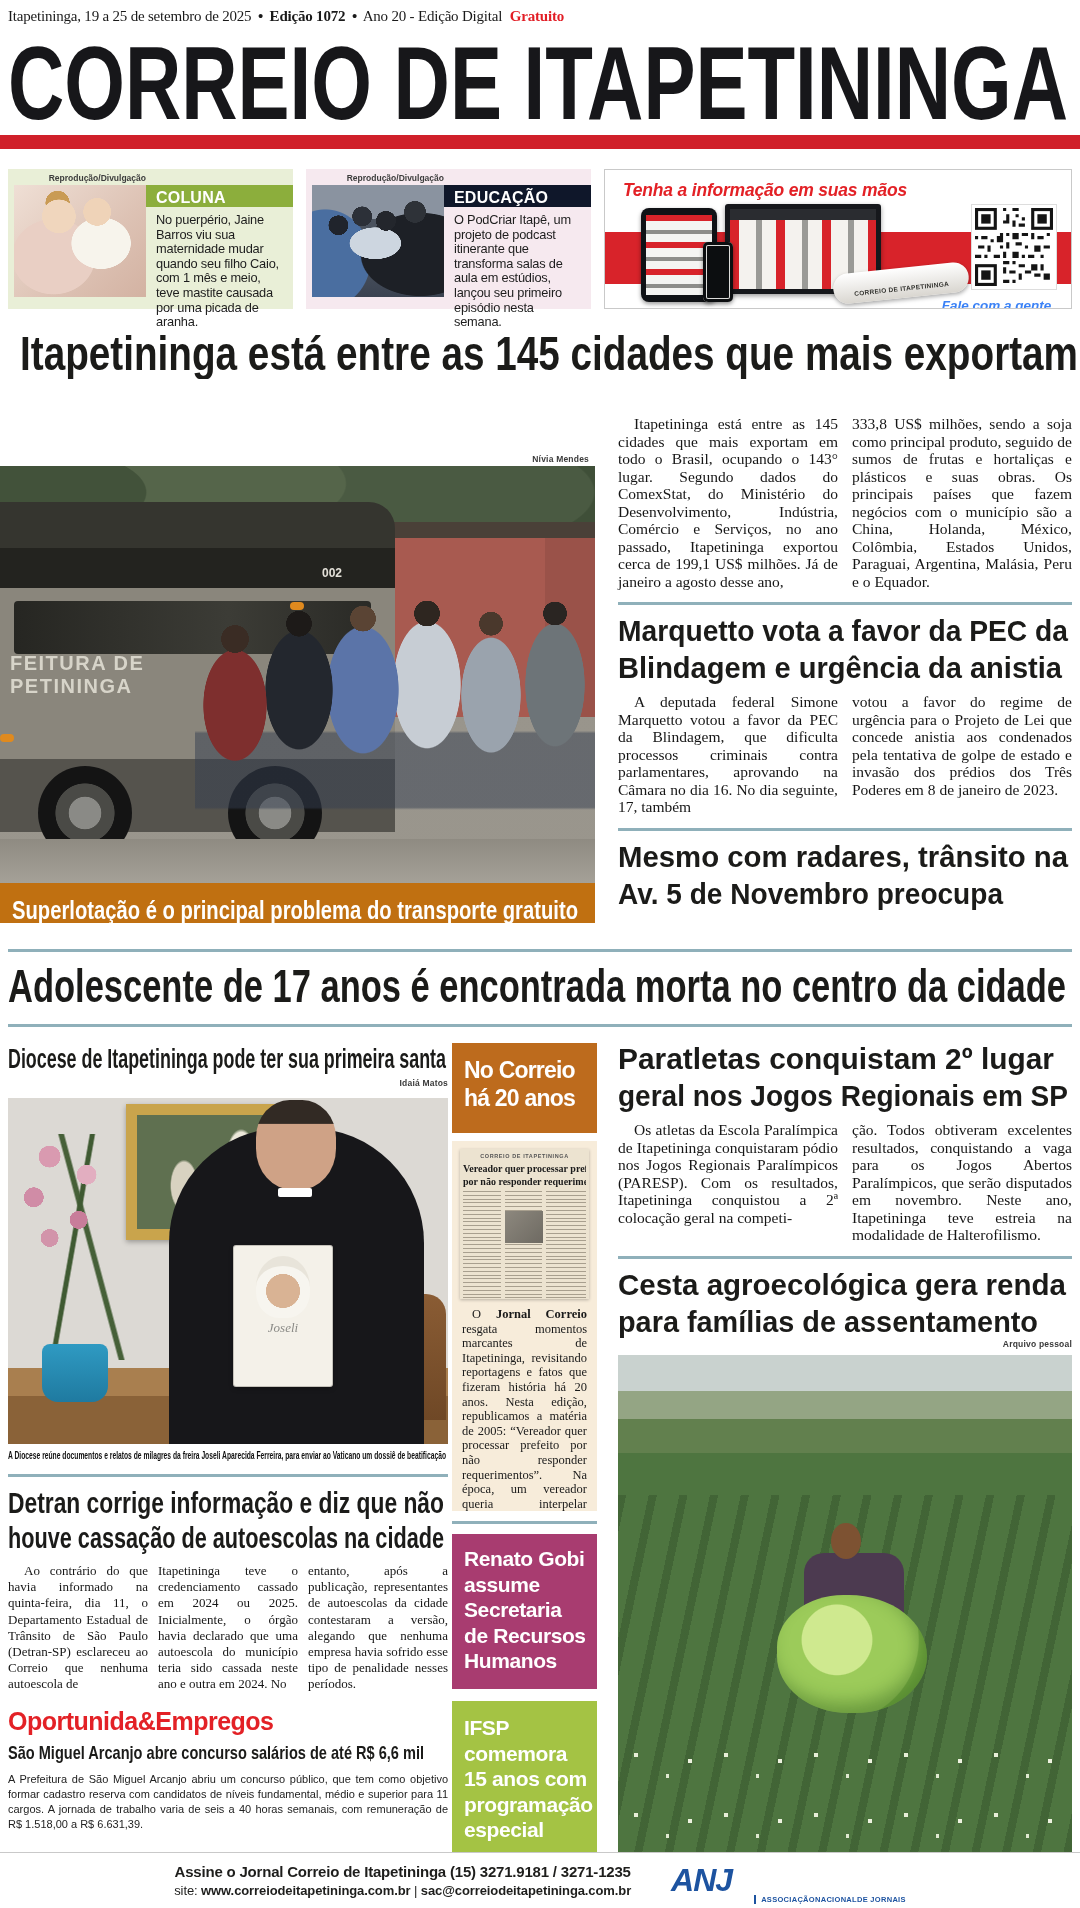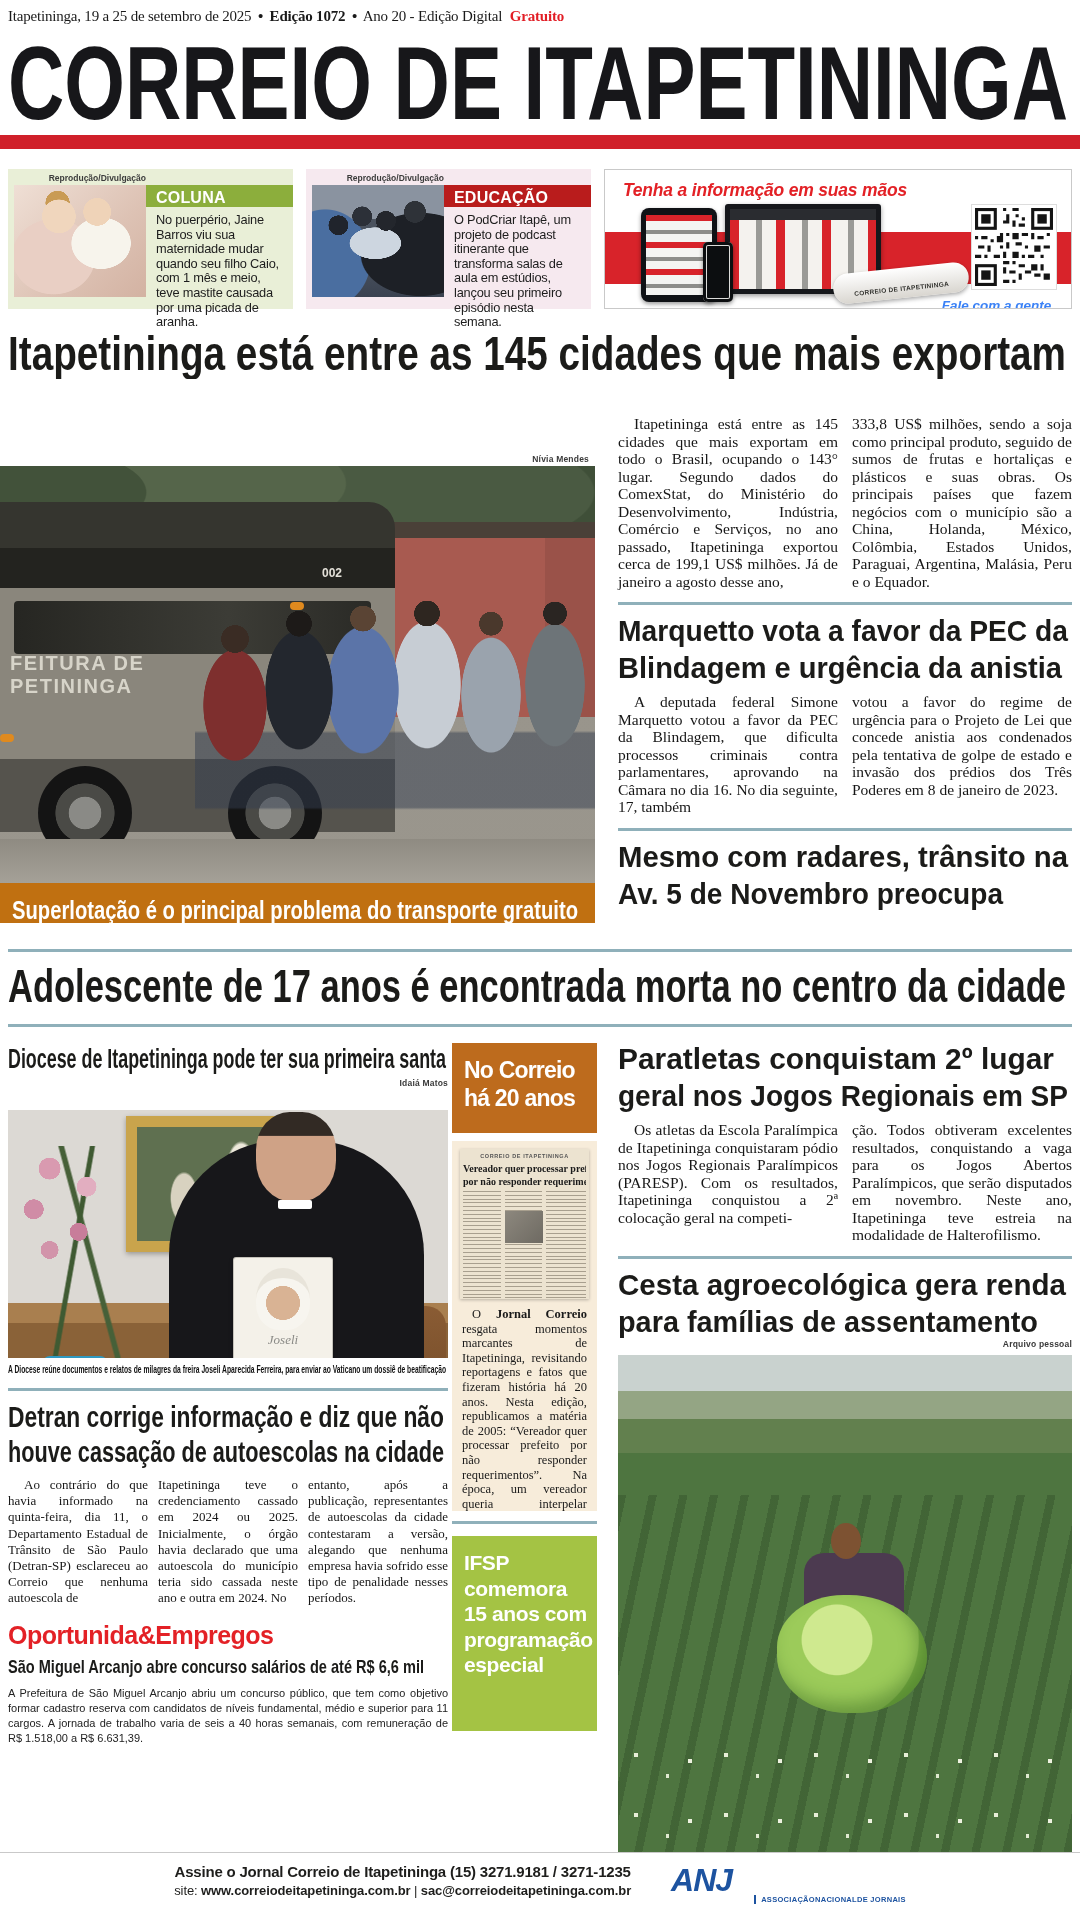--- a/index.html
+++ b/index.html
@@ -26,40 +26,40 @@
   
   .teasers { margin:20px 8px 0; height:140px; display:flex; gap:13px; }
   .teaser { position:relative; width:285px; padding-top:16px; display:flex; }
   .t-green { background:#e9efd7; }
   .t-pink { background:#f6e9ef; }
   .t-credit { position:absolute; top:4px; left:8px; width:130px; text-align:right; font-size:8.5px; font-weight:bold; color:#3c3c3c; }
   .t-photo { width:132px; height:112px; margin-left:6px; flex:none; }
   .t-main { flex:1; display:flex; flex-direction:column; }
   .t-tag { height:26px; font-weight:bold; font-size:16px; color:#fff; padding:4px 0 0 10px; letter-spacing:.2px; }
   .tag-green { background:#8cae3c; }
-  .tag-magenta { background:#b91c1c; }
+  .tag-magenta { background:#0f172a; }
   .t-text { padding:6px 9px 0 10px; font-size:12.8px; line-height:14.6px; letter-spacing:-0.2px; color:#1d1d1d; }
 
   
   .promo { position:relative; flex:1; background:#fff; border:1px solid #c9c9c9; overflow:hidden; }
   .promo-head { position:absolute; top:10px; left:18px; color:#e32126; font-weight:bold; font-style:italic; font-size:17.5px; letter-spacing:-0.2px; }
   .promo-band { position:absolute; left:0; right:0; top:62px; height:52px; background:#d8232a; }
   .dev { position:absolute; }
   .dev-tab { left:36px; top:38px; width:76px; height:94px; background:#101216; border-radius:8px; box-shadow:0 2px 4px rgba(0,0,0,.4); padding:7px 5px; }
   .dev-tab i { display:block; height:100%; background:repeating-linear-gradient(180deg,#d8232a 0 6px,#f4f4f2 6px 15px,#8d8d8a 15px 19px,#f4f4f2 19px 27px); }
   .dev-mon { left:120px; top:34px; width:156px; height:90px; background:#f4f2ee; border:5px solid #16181c; border-radius:3px; box-shadow:0 2px 5px rgba(0,0,0,.4);
      background-image:linear-gradient(180deg,#2a2c30 0 11px,rgba(0,0,0,0) 11px), repeating-linear-gradient(90deg,#d8232a 0 9px,rgba(0,0,0,0) 9px 26px,#9a9a96 26px 32px,rgba(0,0,0,0) 32px 46px); }
   .dev-phone { left:98px; top:72px; width:30px; height:60px; background:#0c0e10; border-radius:5px; box-shadow:inset 0 0 0 3px #0c0e10, inset 0 0 0 4px #dcdcda, 0 2px 4px rgba(0,0,0,.45); }
   .dev-roll { left:228px; top:98px; width:136px; height:30px; background:linear-gradient(180deg,#ffffff,#d9d6d0); border-radius:15px; transform:rotate(-6deg); box-shadow:0 2px 4px rgba(0,0,0,.35); text-align:center; padding-top:9px; }
   .roll-t { font-size:6.5px; font-weight:bold; color:#33332f; letter-spacing:.3px; }
   .qr { position:absolute; right:14px; top:34px; width:86px; height:86px; background:#fff; padding:3px; border:1px solid #ddd; }
   .promo-cta { position:absolute; right:16px; top:128px; color:#3b82f6; font-weight:bold; font-style:italic; font-size:13.5px; }
 
   
-  .hl-wrap1 { margin:18px 8px 0; }
+  .hl-wrap1 { margin:18px 20px 0; }
   .lead-row { margin-top:24px; display:flex; }
   .lead-left { width:595px; flex:none; }
   .ph-credit { font-size:8.5px; font-weight:bold; color:#3a3a3a; text-align:right; height:12px; letter-spacing:.2px; }
   .art { position:relative; overflow:hidden; }
   .lead-caption { height:40px; background:#c07011; }
   .lead-right { margin-left:23px; width:454px; }
   .cols2 { display:flex; gap:14px; margin-top:8px; }
   .body { width:220px; font-family:"Liberation Serif",serif; font-size:15.5px; line-height:17.5px; text-align:justify; color:#161616; }
   .ind { text-indent:16px; }
   .rule { height:3px; background:#8fb0ba; margin:12px 0 10px; }
@@ -106,21 +106,21 @@
 
   
   .grid { margin:16px 8px 0; height:856px; display:flex; overflow:hidden; }
   .gcol-left { width:440px; margin-right:4px; flex:none; }
   .gcol-mid { width:145px; margin-right:21px; flex:none; }
   .gcol-right { width:454px; flex:none; }
   .w440 { width:440px; }
   .w454 { width:454px; }
 
   
-  .art-priest { height:248px; margin-top:20px;
+  .art-priest { height:346px; margin-top:8px;
     background:linear-gradient(180deg,#dcd9d4 0 78%,#a97f4f 78% 86%,#8a6238 86% 100%); }
   .p-frame { position:absolute; left:118px; top:6px; width:190px; height:136px; border:11px solid #c9a44c; box-shadow:0 2px 5px rgba(0,0,0,.3);
     background:radial-gradient(ellipse 16px 34px at 62% 42%,#ece8da 0 90%,rgba(0,0,0,0)),
       radial-gradient(ellipse 14px 26px at 28% 62%,#d8d2c0 0 90%,rgba(0,0,0,0)),
       radial-gradient(ellipse 60px 40px at 70% 80%,#6e4f3a 0 70%,rgba(0,0,0,0) 71%),#5f7050; }
   .p-orchid { position:absolute; left:2px; top:36px; width:132px; height:226px;
     background:radial-gradient(circle 11px at 30% 10%,#d99ab0 98%,rgba(0,0,0,0)),
       radial-gradient(circle 10px at 58% 18%,#e2aec0 98%,rgba(0,0,0,0)),
       radial-gradient(circle 10px at 18% 28%,#d08ca6 98%,rgba(0,0,0,0)),
       radial-gradient(circle 9px at 52% 38%,#c87d9a 98%,rgba(0,0,0,0)),
@@ -402,20 +402,21 @@
           <div class="c-mast">CORREIO DE ITAPETININGA</div>
           <div class="c-hl">Vereador quer processar prefeito</div>
           <div class="c-hl">por não responder requerimento</div>
           <div class="c-body">
             <div class="c-photo"></div>
           </div>
         </div>
         <p class="retro-text"><span>O</span> <b>Jornal Correio</b> <span>resgata momentos marcantes de Itapetininga, revisitando reportagens e fatos que fizeram história há 20 anos. Nesta edição, republicamos a matéria de 2005: “Vereador quer processar prefeito por não responder requerimentos”. Na época, um vereador queria interpelar judicialmente o então prefeito Roberto Ramalho.</span></p>
       </div>
       <div class="rule"></div>
+      <div class="box-magenta">Renato Gobi assume Secretaria de Recursos Humanos</div>
       <div class="box-lime">IFSP comemora 15 anos com programação especial</div>
     </div>
 
     <div class="gcol-right">
       <svg class="hl-m" width="454" height="33" style="margin-top:0;">
         <text class="ht f30" x="0" y="26" textLength="436" lengthAdjust="spacingAndGlyphs">Paratletas conquistam 2º lugar</text>
       </svg>
       <svg class="hl-m" width="454" height="33">
         <text class="ht f30" x="0" y="26" textLength="450" lengthAdjust="spacingAndGlyphs">geral nos Jogos Regionais em SP</text>
       </svg>

